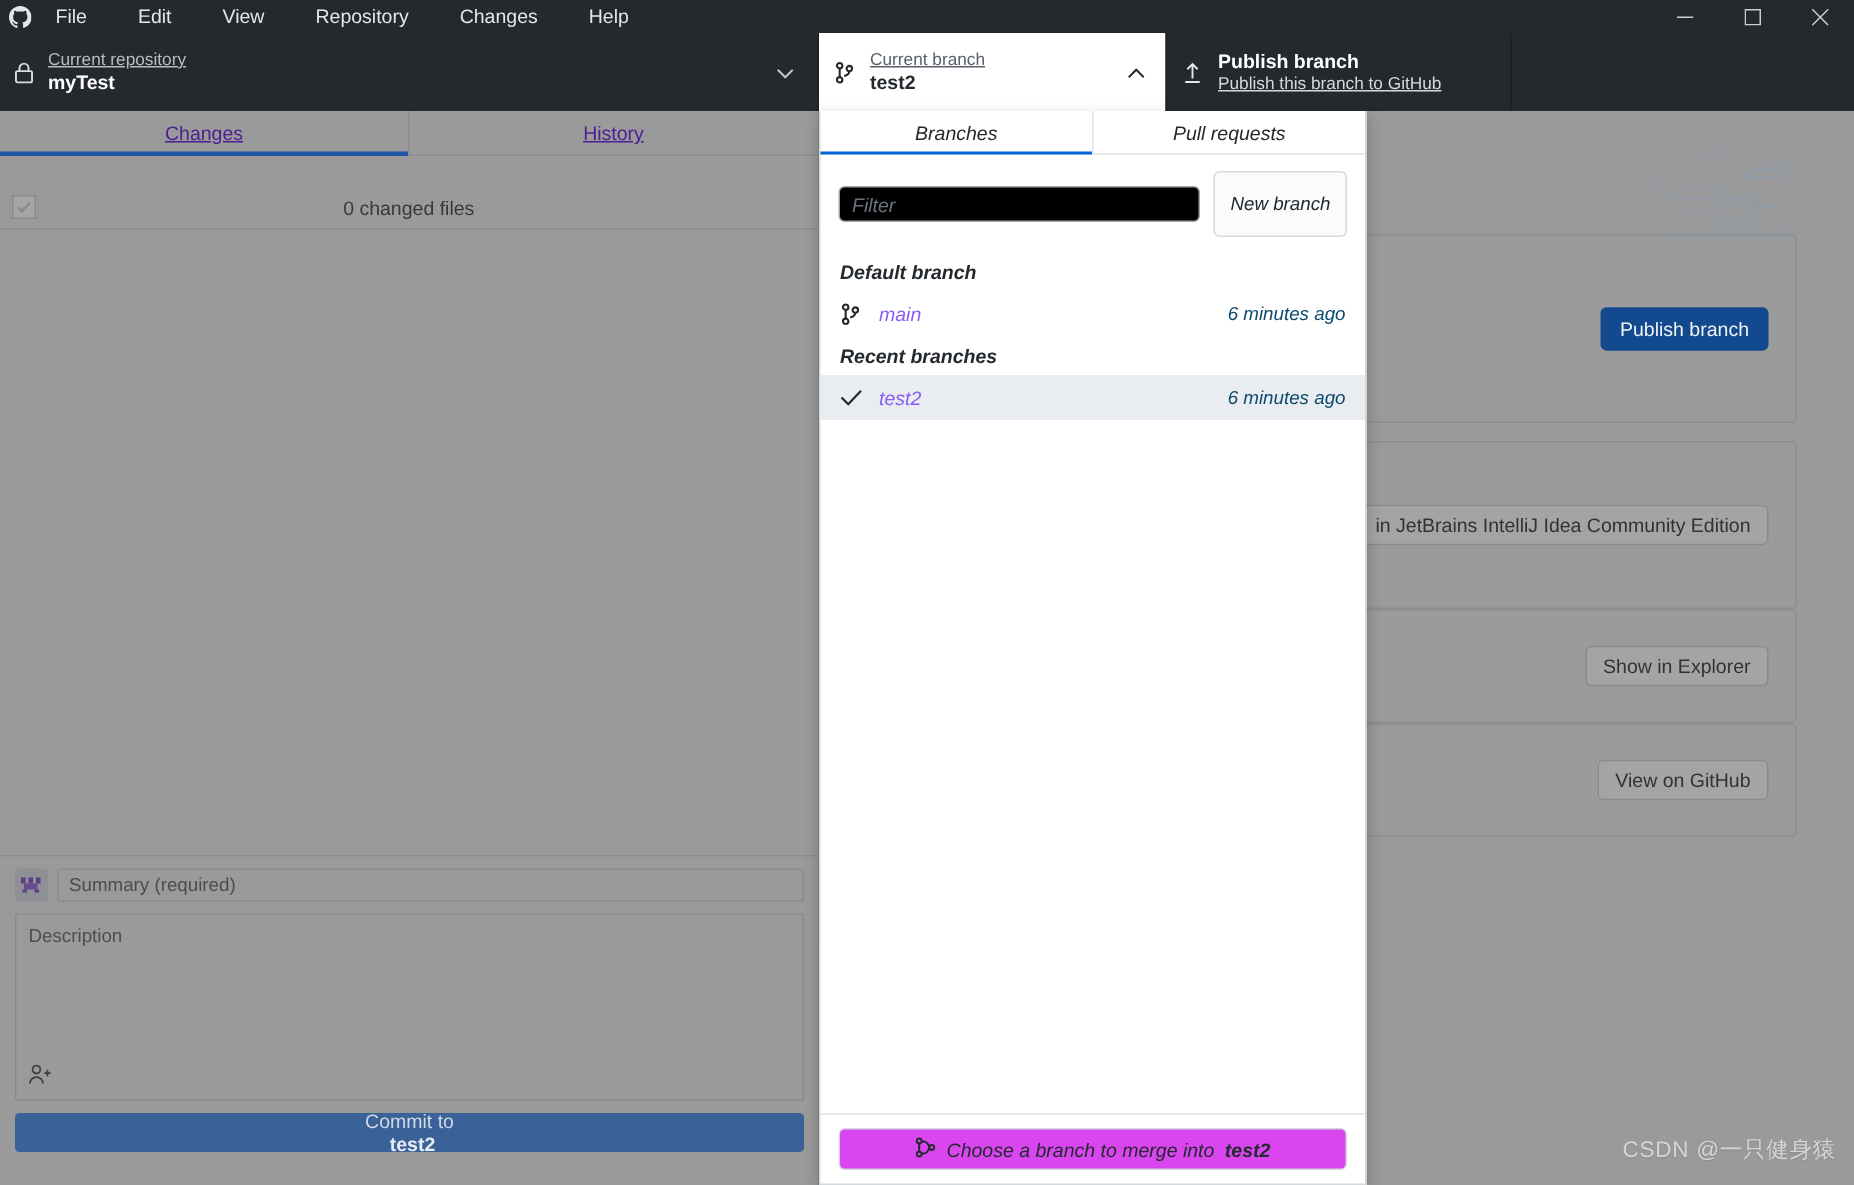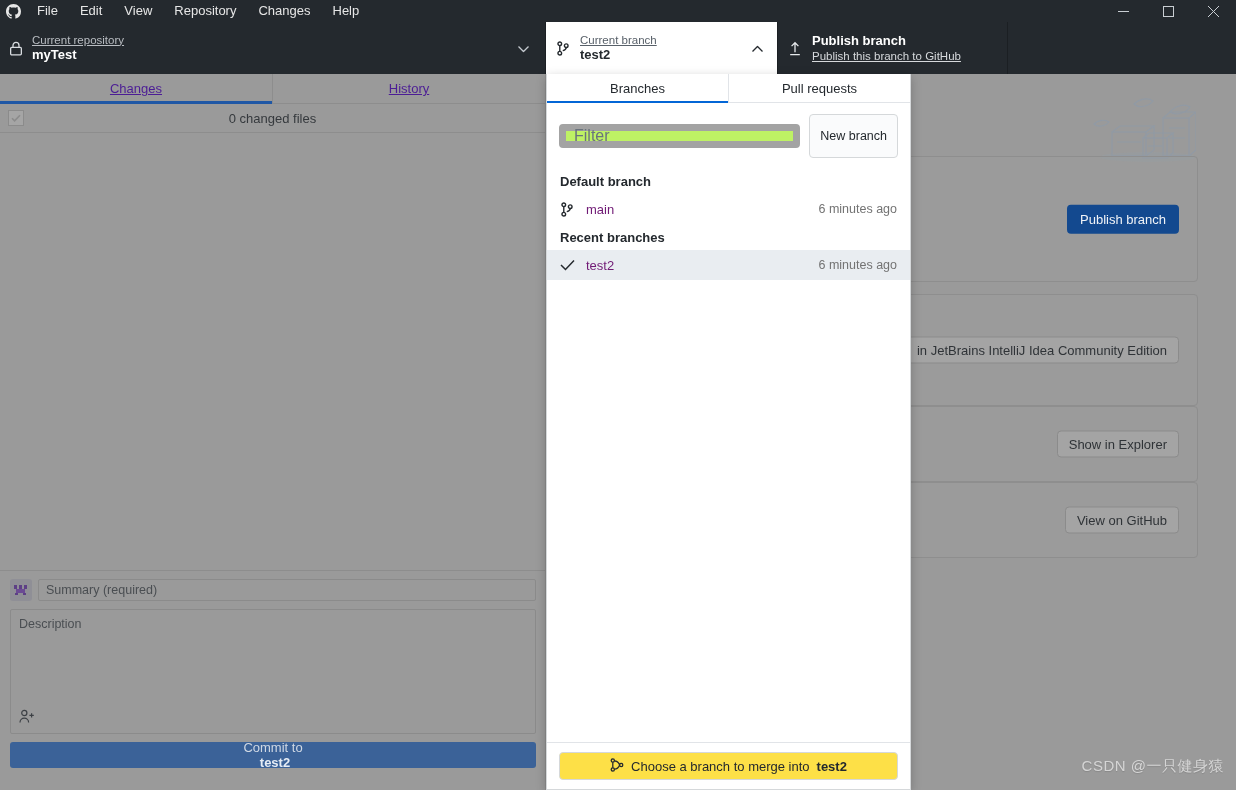--- a/index.html
+++ b/index.html
@@ -12,21 +12,21 @@
   }
   .app{position:relative;width:1236px;height:790px;}
 
   
   .titlebar{
     position:absolute;left:0;top:0;width:1236px;height:22px;
     background:#24292e;display:flex;align-items:center;
   }
   .gh-logo{width:26px;display:flex;justify-content:center;align-items:center;}
   .gh-logo svg{display:block;}
-  .menu{display:flex;align-items:center;gap:0;}
+  .menu{display:flex;align-items:center;gap:12px;}
   .menu-item{
     color:#e6e6e6;font-size:13px;padding:2px 11px;line-height:18px;
     white-space:nowrap;
   }
   .wincontrols{position:absolute;right:0;top:0;height:22px;display:flex;}
   .wc{width:45px;height:22px;display:flex;align-items:center;justify-content:center;}
   .wc svg{display:block;}
 
   
   .toolbar{
@@ -70,21 +70,21 @@
   .tab{
     flex:1;display:flex;align-items:center;justify-content:center;
     color:#4c1d95;font-size:13px;position:relative;box-sizing:border-box;text-decoration:underline;
   }
   .tab.active::after{
     content:"";position:absolute;left:0;right:0;bottom:-1px;height:3px;background:#1f57a5;
   }
   .tab.active{border-right:1px solid #8d8d8d;}
   .changed-bar{
     height:28px;display:flex;align-items:center;position:relative;
-    border-bottom:1px solid #8d8d8d;background:#9a9a9a;
+    border-bottom:1px solid #8d8d8d;background:#9a9a9a;margin-top:20px;
   }
   .chk{
     position:absolute;left:8px;top:50%;transform:translateY(-50%);
     width:14px;height:14px;background:#a5a5a5;border:1px solid #8b8b8b;
     display:flex;align-items:center;justify-content:center;
   }
   .changed-text{width:100%;text-align:center;color:#35393d;font-size:13px;}
   .files-empty{height:474px;background:#9a9a9a;}
 
   
@@ -143,55 +143,55 @@
   .btn-grey{
     background:rgba(175,175,175,.45);border:1px solid #8b8b8b;border-radius:4px;
     color:#2f3337;padding:5px 11px;font-size:13px;white-space:nowrap;
   }
 
   
   .dropdown{
     position:absolute;left:546px;top:74px;width:365px;height:716px;
     background:#ffffff;border:1px solid #d5d8da;border-top:none;box-sizing:border-box;
     box-shadow:0 3px 10px rgba(0,0,0,.22);
-    display:flex;flex-direction:column;
+    display:flex;flex-direction:column;font-style:italic;
   }
   .dd-tabs{display:flex;height:28px;border-bottom:1px solid #e1e4e8;}
   .dd-tab{
     flex:1;display:flex;align-items:center;justify-content:center;
     font-size:13px;color:#24292e;position:relative;box-sizing:border-box;
   }
   .dd-tab.active{border-right:1px solid #e1e4e8;}
   .dd-tab.active::after{
     content:"";position:absolute;left:0;right:0;bottom:-1px;height:2px;background:#0366d6;
   }
   .dd-filter{display:flex;align-items:center;gap:9px;padding:11px 12px 10px 12px;}
   .filter-input{
-    flex:1;height:24px;border:7px solid #a3a3a3;border-radius:4px;
+    flex:1;height:24px;border:1px solid #a3a3a3;border-radius:4px;
     display:flex;align-items:center;padding:0 8px;box-sizing:border-box;
-    color:#6a737d;font-size:16px;background:#bef264;
+    color:#6a737d;font-size:13px;background:#000000;
   }
   .newbranch{
     border:1px solid #d5d8da;border-radius:4px;background:#fafbfc;
     padding:14px 10px;font-size:12.5px;color:#24292e;white-space:nowrap;
   }
   .dd-list{flex:1;overflow:hidden;}
   .grp-head{
     padding:6px 13px 5px 13px;font-size:13px;font-weight:bold;color:#24292e;
   }
   .branch-row{
     display:flex;align-items:center;height:30px;padding:0 13px;box-sizing:border-box;
   }
   .branch-row.sel{background:#e9edf1;}
   .br-ico{width:26px;display:flex;align-items:center;}
-  .br-name{flex:1;font-size:13px;color:#701a75;}
-  .br-time{font-size:12.5px;color:#737373;}
+  .br-name{flex:1;font-size:13px;color:#8b5cf6;}
+  .br-time{font-size:12.5px;color:#0c4a6e;}
   .dd-foot{border-top:1px solid #e1e4e8;padding:9px 12px;}
   .mergebtn{
-    border:1px solid #d5d8da;border-radius:4px;background:#fde047;height:26px;
+    border:1px solid #d5d8da;border-radius:4px;background:#d946ef;height:26px;
     display:flex;align-items:center;justify-content:center;gap:7px;
     font-size:13px;color:#24292e;
   }
   .mergebtn b{font-weight:bold;}
 
   
   .watermark{
     position:absolute;right:12px;bottom:14px;
     color:#d5d5d5;font-size:15px;letter-spacing:.5px;
     text-shadow:0 1px 1px rgba(0,0,0,.12);

